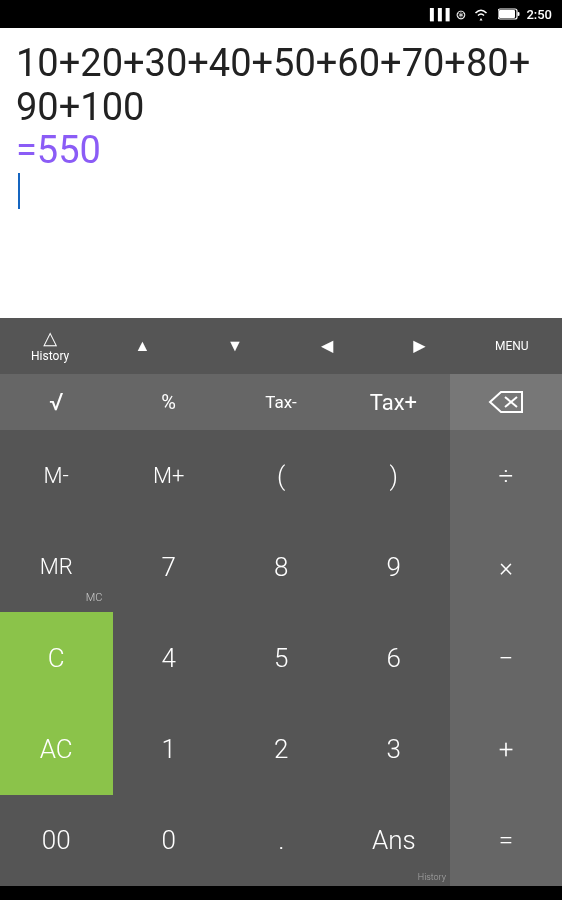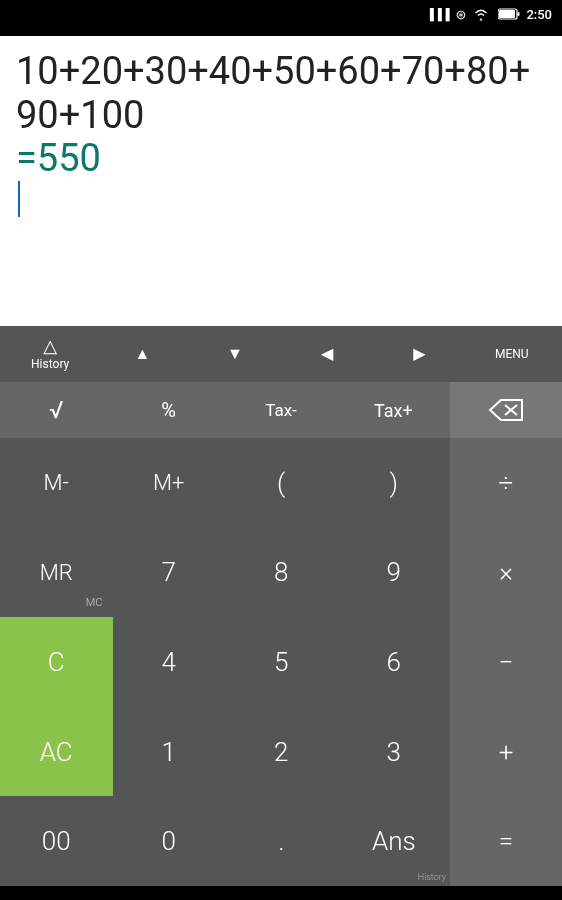--- a/index.html
+++ b/index.html
@@ -39,33 +39,32 @@
 
     
     #display {
       background: #fff;
       flex: 0 0 290px;
       padding: 14px 16px 10px 16px;
       position: relative;
       display: flex;
       flex-direction: column;
       justify-content: flex-start;
-      margin-top: 8px;
     }
     #display-expression {
       font-size: 38px;
       font-weight: 400;
       color: #222;
       line-height: 1.15;
       word-break: break-all;
     }
     #display-result {
       font-size: 38px;
       font-weight: 400;
-      color: #0f766e;
+      color: #8b5cf6;
       line-height: 1.15;
       margin-top: 0;
     }
     #display-cursor {
       width: 2px;
       height: 36px;
       background: #1565C0;
       display: inline-block;
       margin-left: 2px;
       vertical-align: middle;
@@ -290,21 +289,21 @@
       <div class="func-btn">
         <span style="font-size:24px;">√</span>
       </div>
       <div class="func-btn">
         <span>%</span>
       </div>
       <div class="func-btn">
         <span style="font-size:17px;">Tax-</span>
       </div>
       <div class="func-btn">
-        <span style="font-size:18px;">Tax+</span>
+        <span style="font-size:22px;">Tax+</span>
       </div>
       <div class="func-btn backspace-btn">
 
         <svg width="36" height="24" viewBox="0 0 36 24">
           <path d="M13 2 L2 12 L13 22 L34 22 L34 2 Z" fill="none" stroke="white" stroke-width="2"></path>
           <line x1="17" y1="7" x2="29" y2="17" stroke="white" stroke-width="2"></line>
           <line x1="29" y1="7" x2="17" y2="17" stroke="white" stroke-width="2"></line>
         </svg>
       </div>
     </div>

